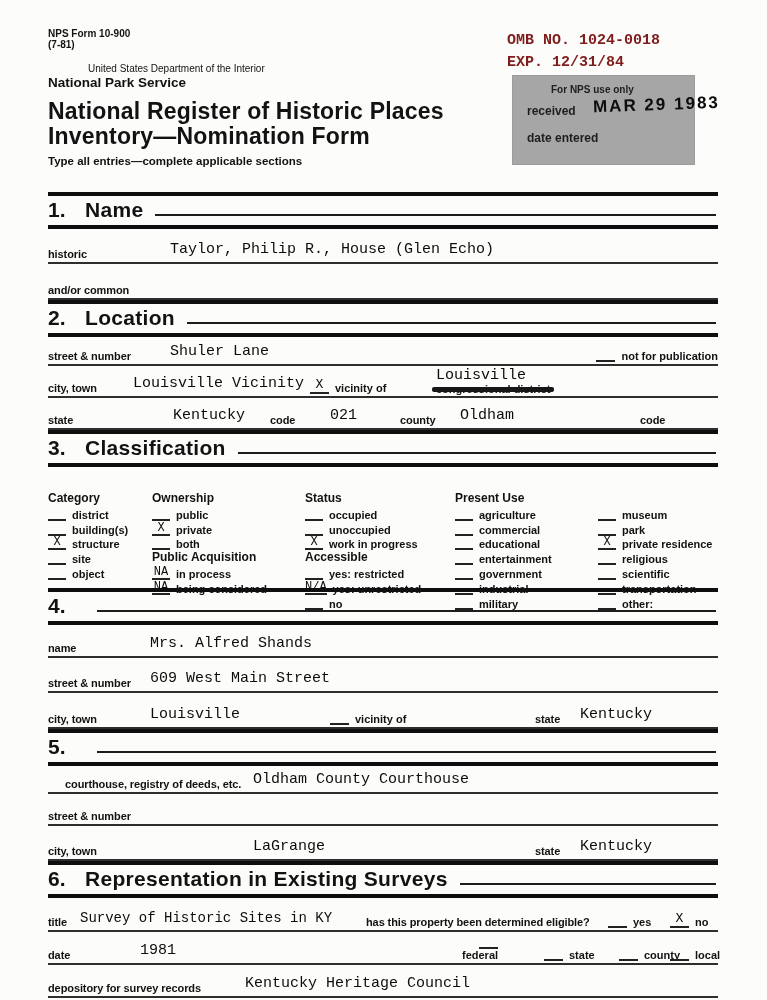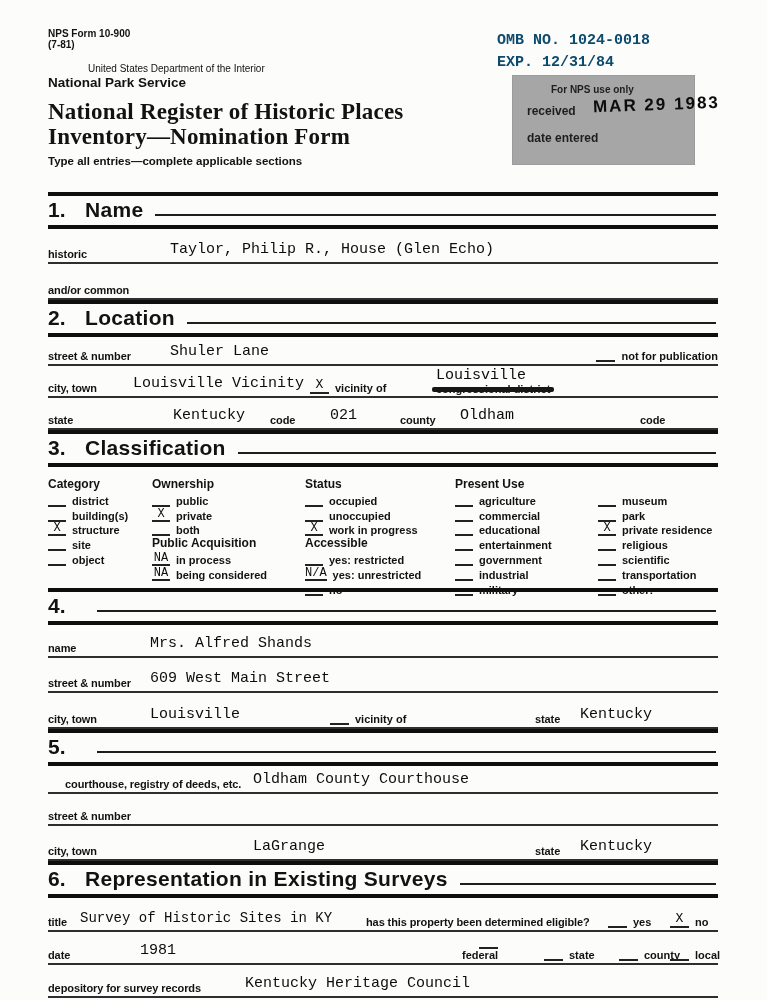--- a/index.html
+++ b/index.html
@@ -6,25 +6,25 @@
   .page{
     width:767px;height:1000px;background:#fcfcfa;position:relative;
     font-family:"Liberation Sans",sans-serif;color:#121212;
     box-sizing:border-box;padding:28px 49px 0 48px;overflow:hidden;
   }
   
   .hdr{position:relative;height:164px;}
   .nps{font-size:10px;font-weight:bold;line-height:11px;letter-spacing:0;}
   .agency1{font-size:10px;font-weight:normal;margin-top:13px;margin-left:40px;}
   .agency2{font-size:13.5px;font-weight:bold;margin-top:1px;}
-  .bigtitle{font-size:23px;font-weight:bold;margin-top:9px;line-height:25px;letter-spacing:.2px;font-family:Liberation Serif, serif;}
+  .bigtitle{font-size:23px;font-weight:bold;margin-top:9px;line-height:25px;letter-spacing:.2px;}
   .instr{font-size:11.5px;font-weight:bold;margin-top:6px;line-height:13px;}
   .instr .it{font-style:italic;}
-  .omb{position:absolute;left:449px;top:2px;font-family:"Liberation Mono","DejaVu Sans Mono",monospace;
-       font-size:15px;font-weight:bold;color:#0c4a6e;line-height:22px;white-space:nowrap;}
+  .omb{position:absolute;left:459px;top:2px;font-family:"Liberation Mono","DejaVu Sans Mono",monospace;
+       font-size:15px;font-weight:bold;color:#7f1d1d;line-height:22px;white-space:nowrap;}
   .stampbox{position:absolute;left:465px;top:48px;width:181px;height:88px;background:#a6a6a6;
             box-shadow:0 0 0 1px #9b9b9b;}
   .stampbox .f{font-size:10px;font-weight:bold;color:#1e1e1e;padding:8px 0 0 38px;}
   .stampbox .r{font-size:12px;font-weight:bold;color:#1e1e1e;padding:9px 0 0 14px;}
   .stampbox .d{font-size:12px;font-weight:bold;color:#1e1e1e;padding:13px 0 0 14px;}
   .datestamp{position:absolute;left:80px;top:19px;font-size:17px;font-weight:bold;letter-spacing:2px;
              white-space:nowrap;transform:rotate(-2deg);color:#0c0c0c;}
   
   .sec{border-top:4px solid #0e0e0e;}
   .shead{display:flex;align-items:flex-end;border-bottom:4px solid #0e0e0e;padding:2px 0 3px;}
@@ -39,21 +39,21 @@
   .pair{position:absolute;bottom:2px;display:flex;align-items:flex-end;white-space:nowrap;}
   .pair .lab2{font-size:11px;font-weight:bold;margin-left:6px;position:static;}
   .mk{display:inline-block;min-width:19px;height:14px;border-bottom:2px solid #222;
       font-family:"Liberation Mono","DejaVu Sans Mono",monospace;font-size:13px;line-height:14px;
       text-align:center;color:#0d0d0d;}
   .stack{position:absolute;bottom:0;display:flex;flex-direction:column;align-items:flex-start;}
   .stack .over{font-family:"Liberation Mono","DejaVu Sans Mono",monospace;font-size:15px;color:#0d0d0d;line-height:15px;}
   .struck{font-size:11px;font-weight:bold;position:relative;line-height:13px;color:#222;}
   .struck::after{content:"";position:absolute;left:-4px;right:-4px;top:4px;height:5px;background:#161616;border-radius:2px;}
   
-  .cls{display:flex;padding:10px 0 0 0;height:121px;box-sizing:border-box;}
+  .cls{display:flex;padding:24px 0 0 0;height:121px;box-sizing:border-box;}
   .col{flex-shrink:0;}
   .c-cat{width:104px;} .c-own{width:153px;} .c-sta{width:150px;}
   .c-pu{flex:1;display:flex;}
   .puc1{width:143px;} .puc2{flex:1;}
   .chead{font-size:12px;font-weight:bold;height:15px;line-height:15px;}
   .copt{display:flex;align-items:flex-end;height:14.8px;}
   .copt .mk{height:12px;line-height:12px;font-size:12px;min-width:18px;}
   .copt .olab{font-size:11px;font-weight:bold;margin-left:6px;line-height:12px;}
   .csub{font-size:12px;font-weight:bold;height:14.8px;line-height:14.8px;}
 </style>

